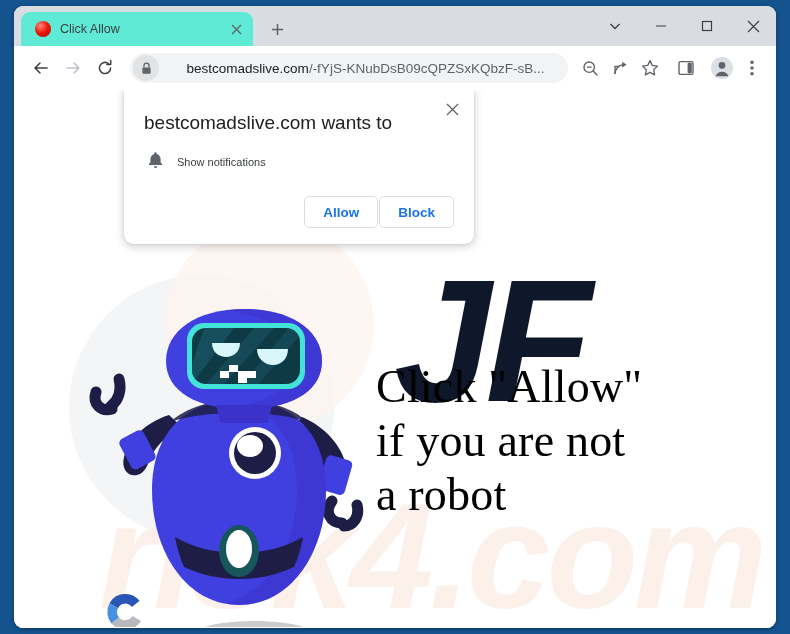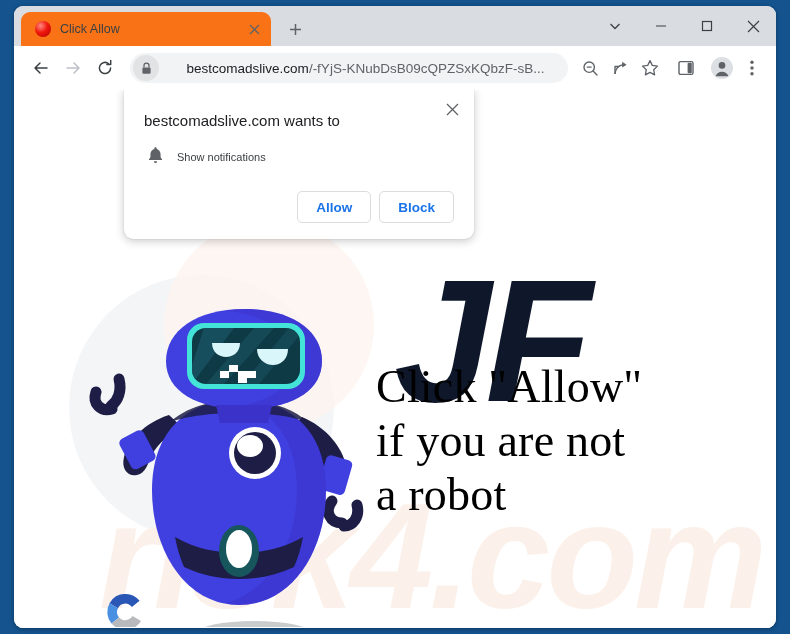--- a/index.html
+++ b/index.html
@@ -42,22 +42,22 @@
     position: relative;
     display: flex;
     align-items: flex-end;
     padding-left: 7px;
     flex: 0 0 auto;
   }
 
   .tab {
     position: relative;
     height: 34px;
-    width: 250px;
-    background: #f97316;
+    width: 232px;
+    background: #5eead4;
     border-radius: 9px 9px 0 0;
     display: flex;
     align-items: center;
     padding: 0 8px 0 14px;
     gap: 9px;
   }
 
   .tab-favicon {
     width: 16px; height: 16px;
     border-radius: 50%;
@@ -256,41 +256,41 @@
 
   #perm-close {
     position: absolute;
     right: 10px; top: 8px;
     width: 24px; height: 24px;
     display: flex; align-items: center; justify-content: center;
     border-radius: 50%;
   }
 
   #perm-title {
-    font-size: 15px;
+    font-size: 19px;
     color: #202124;
     margin: 5px 0 0 0;
   }
 
   #perm-row {
     display: flex;
     align-items: center;
     gap: 13px;
     margin-top: 17px;
     padding-left: 3px;
   }
   #perm-row-label {
     font-size: 11px;
     color: #3c4043;
   }
 
   #perm-actions {
     display: flex;
     justify-content: flex-end;
-    gap: 8px;
+    gap: 1px;
     margin-top: 23px;
   }
   .perm-btn {
     min-width: 70px;
     height: 32px;
     padding: 0 18px;
     border: 1px solid #dadce0;
     border-radius: 5px;
     background: #ffffff;
     color: #1a73e8;

